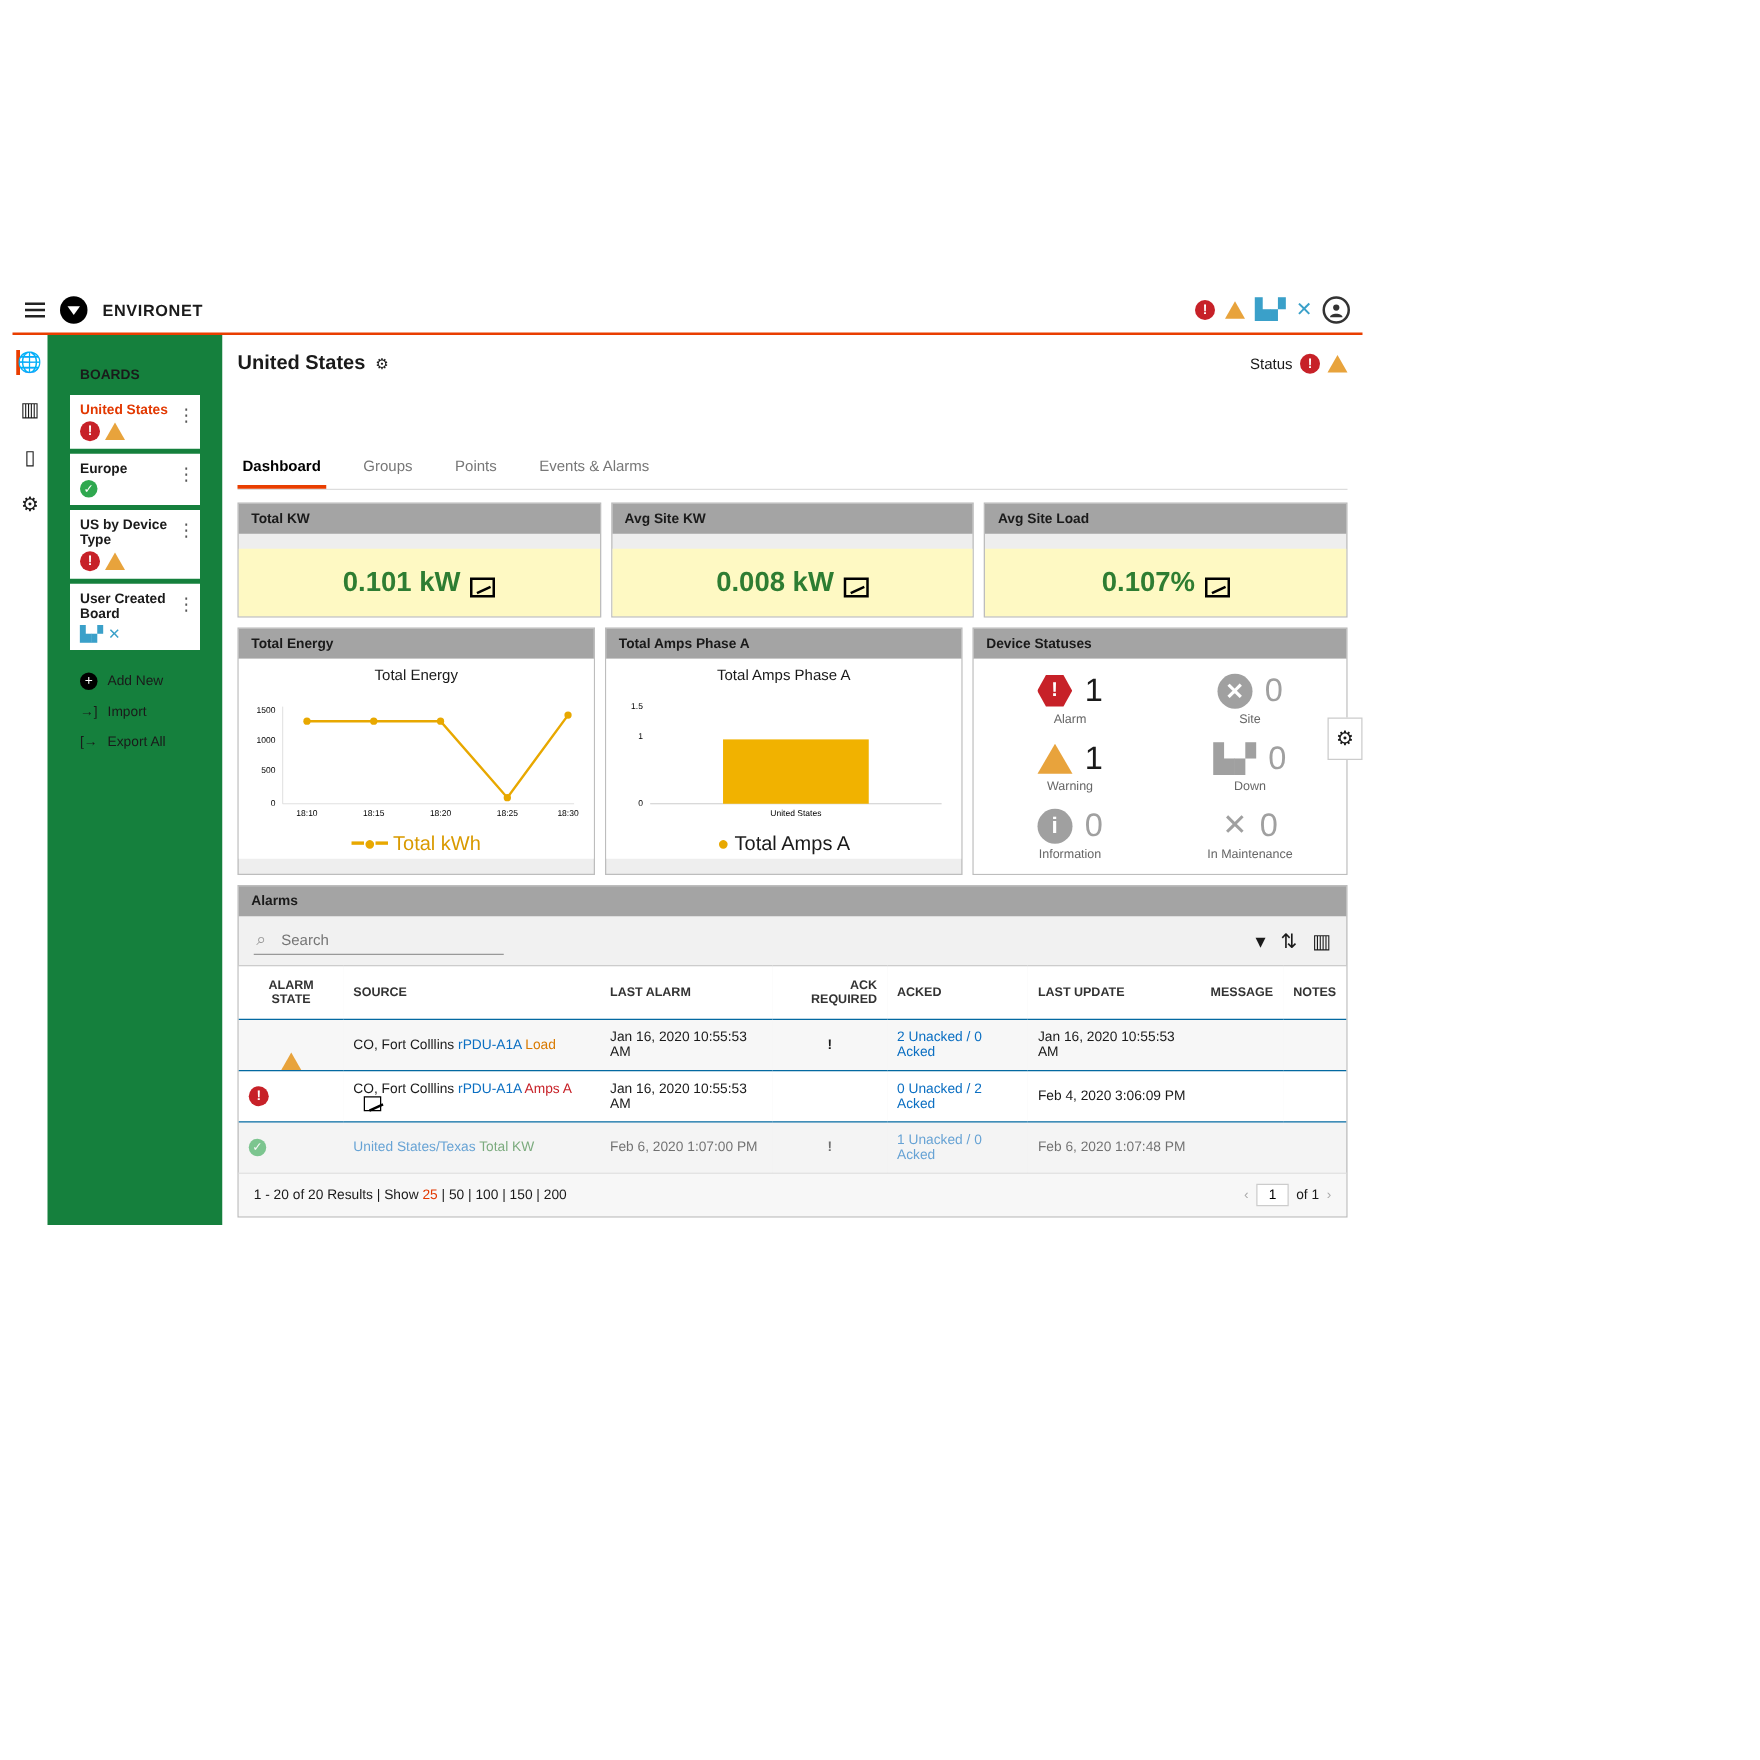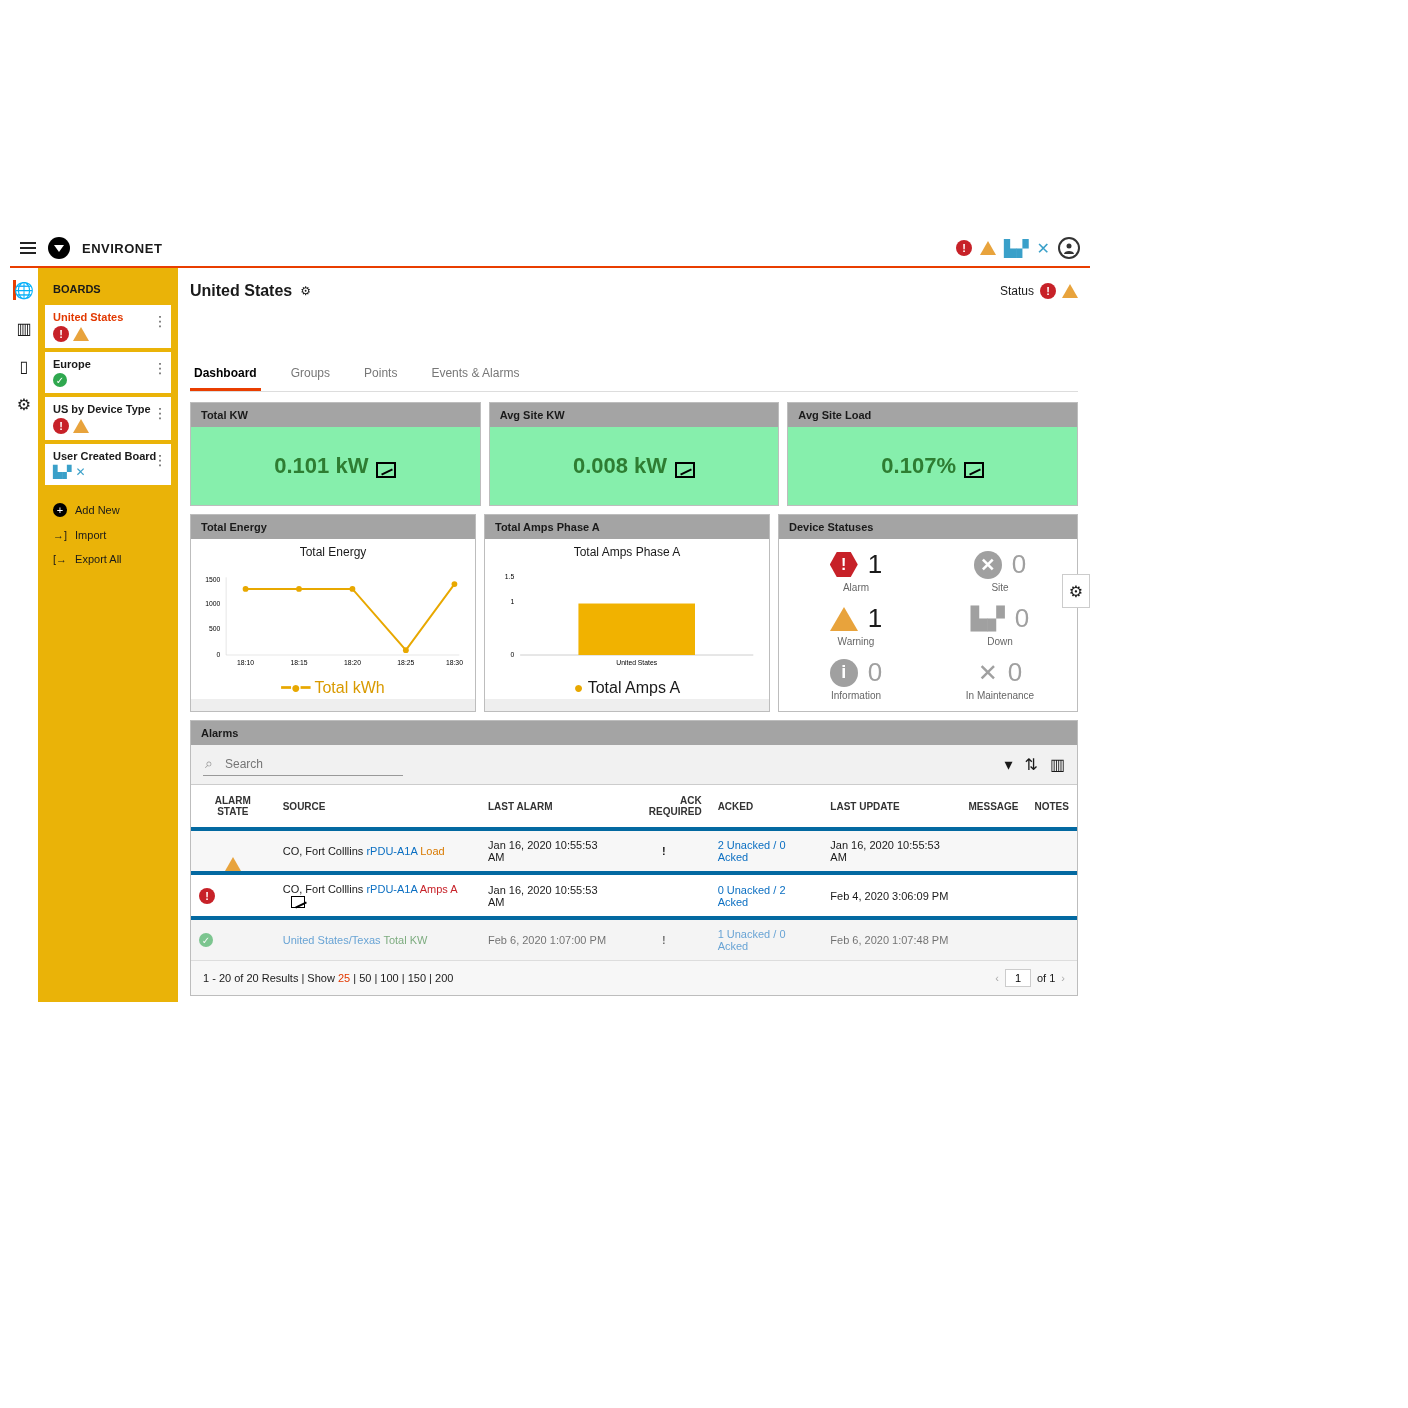--- a/index.html
+++ b/index.html
@@ -16,21 +16,21 @@
   .alert-circ{width:16px;height:16px;border-radius:50%;background:#c72128;color:#fff;font-size:11px;font-weight:700;display:flex;align-items:center;justify-content:center;}
   .warn-tri{width:0;height:0;border-left:8px solid transparent;border-right:8px solid transparent;border-bottom:14px solid #e8a33c;position:relative;}
   .ok-circ{width:14px;height:14px;border-radius:50%;background:#2fa84f;color:#fff;font-size:10px;display:flex;align-items:center;justify-content:center;}
   .user-circ{width:22px;height:22px;border-radius:50%;border:2px solid #333;display:flex;align-items:center;justify-content:center;}
 
   .app-body{display:flex;}
   .iconbar{width:28px;background:#fff;padding-top:12px;display:flex;flex-direction:column;align-items:center;gap:18px;}
   .iconbar .nav-ic{width:20px;height:20px;display:flex;align-items:center;justify-content:center;font-size:16px;color:#1a1a1a;}
   .iconbar .active{color:#000;background:#fff;border-left:3px solid #e93e00;margin-left:-3px;padding-left:0;}
 
-  .sidebar{width:140px;background:#eab308;padding:5px;}
+  .sidebar{width:140px;background:#15803d;padding:16px;}
   .side-title{font-weight:700;font-size:11px;padding:10px 10px;}
   .board-card{background:#fff;margin:0 2px 4px 2px;padding:6px 8px;position:relative;}
   .board-card .bname{font-size:11px;font-weight:600;}
   .board-card.active .bname{color:#e23800;}
   .board-card .bicons{display:flex;gap:4px;margin-top:3px;align-items:center;}
   .board-card .dots{position:absolute;right:4px;top:8px;font-size:14px;color:#555;cursor:pointer;}
   .side-actions{padding:8px 10px;}
   .side-actions div{display:flex;align-items:center;gap:8px;padding:6px 0;font-size:11px;cursor:pointer;}
   .plus-circle{width:14px;height:14px;border-radius:50%;background:#000;color:#fff;font-size:11px;display:flex;align-items:center;justify-content:center;}
 
@@ -39,21 +39,21 @@
   .page-title{font-weight:700;font-size:16px;margin-right:8px;}
   .status-right{margin-left:auto;display:flex;align-items:center;gap:6px;font-size:12px;}
   .tabs{display:flex;gap:26px;border-bottom:1px solid #ddd;margin-top:8px;font-size:12px;}
   .tab{padding:8px 4px;color:#777;cursor:pointer;margin-top:48px;}
   .tab.active{color:#000;font-weight:700;border-bottom:3px solid #e93e00;}
 
   .kpi-row{display:flex;gap:8px;margin-top:10px;}
   .panel{border:1px solid #bdbdbd;background:#eee;}
   .panel-head{background:#a4a4a4;color:#1a1a1a;font-weight:700;font-size:11px;padding:6px 10px;}
   .kpi{flex:1;}
-  .kpi-body{background:#86efac;padding:26px 0;text-align:center;}
+  .kpi-body{background:#fef9c3;padding:14px 0;text-align:center;margin-top:12px;}
   .kpi-val{color:#2e7d32;font-size:22px;font-weight:600;}
   .trend-ic{display:inline-block;width:20px;height:16px;border:2px solid #000;position:relative;margin-left:8px;vertical-align:middle;}
   .trend-ic::after{content:"";position:absolute;left:3px;top:7px;width:12px;height:2px;background:#000;transform:rotate(-25deg);}
 
   .mid-row{display:flex;gap:8px;margin-top:8px;}
   .chart-panel{flex:1;}
   .chart-body{background:#fff;padding:6px;height:160px;position:relative;}
   .chart-title{text-align:center;font-size:12px;margin-bottom:2px;}
   .chart-legend{position:absolute;bottom:2px;left:0;right:0;text-align:center;font-size:16px;}
   .legend-line{color:#d99a00;}
@@ -67,21 +67,21 @@
   .gray-circ{width:28px;height:28px;border-radius:50%;background:#a0a0a0;color:#fff;display:flex;align-items:center;justify-content:center;font-size:18px;font-weight:700;}
 
   .alarms{margin-top:8px;background:#f1f1f1;border:1px solid #bdbdbd;}
   .alarm-tools{display:flex;align-items:center;padding:8px 12px;}
   .search-inp{border:none;border-bottom:1px solid #999;background:transparent;padding:4px 4px 4px 22px;width:200px;font-size:12px;}
   .search-wrap{position:relative;}
   .search-wrap::before{content:"⌕";position:absolute;left:2px;top:2px;color:#999;font-size:14px;}
   .tool-icons{margin-left:auto;display:flex;gap:12px;font-size:16px;}
   table{width:100%;border-collapse:collapse;font-size:11px;}
   thead th{background:#fff;text-align:left;padding:10px 8px;font-weight:700;font-size:10px;color:#333;border-top:1px solid #ccc;}
-  tbody td{padding:8px;background:#fff;border-top:4px solid #0369a1;}
+  tbody td{padding:8px;background:#fff;border-top:1px solid #0369a1;}
   tbody tr.alt td{background:#f7f7f7;}
   .src-link{color:#0b6fc2;}
   .src-red{color:#c72128;}
   .src-orange{color:#d97a00;}
   .src-green{color:#2e7d32;}
   .ack-link{color:#0b6fc2;margin-top:16px;}
   .pager{display:flex;align-items:center;padding:8px 12px;font-size:11px;background:#f7f7f7;border-top:1px solid #ddd;}
   .pager-right{margin-left:auto;display:flex;align-items:center;gap:6px;}
   .page-inp{width:26px;text-align:center;border:1px solid #ccc;font-size:11px;padding:2px;}
 

